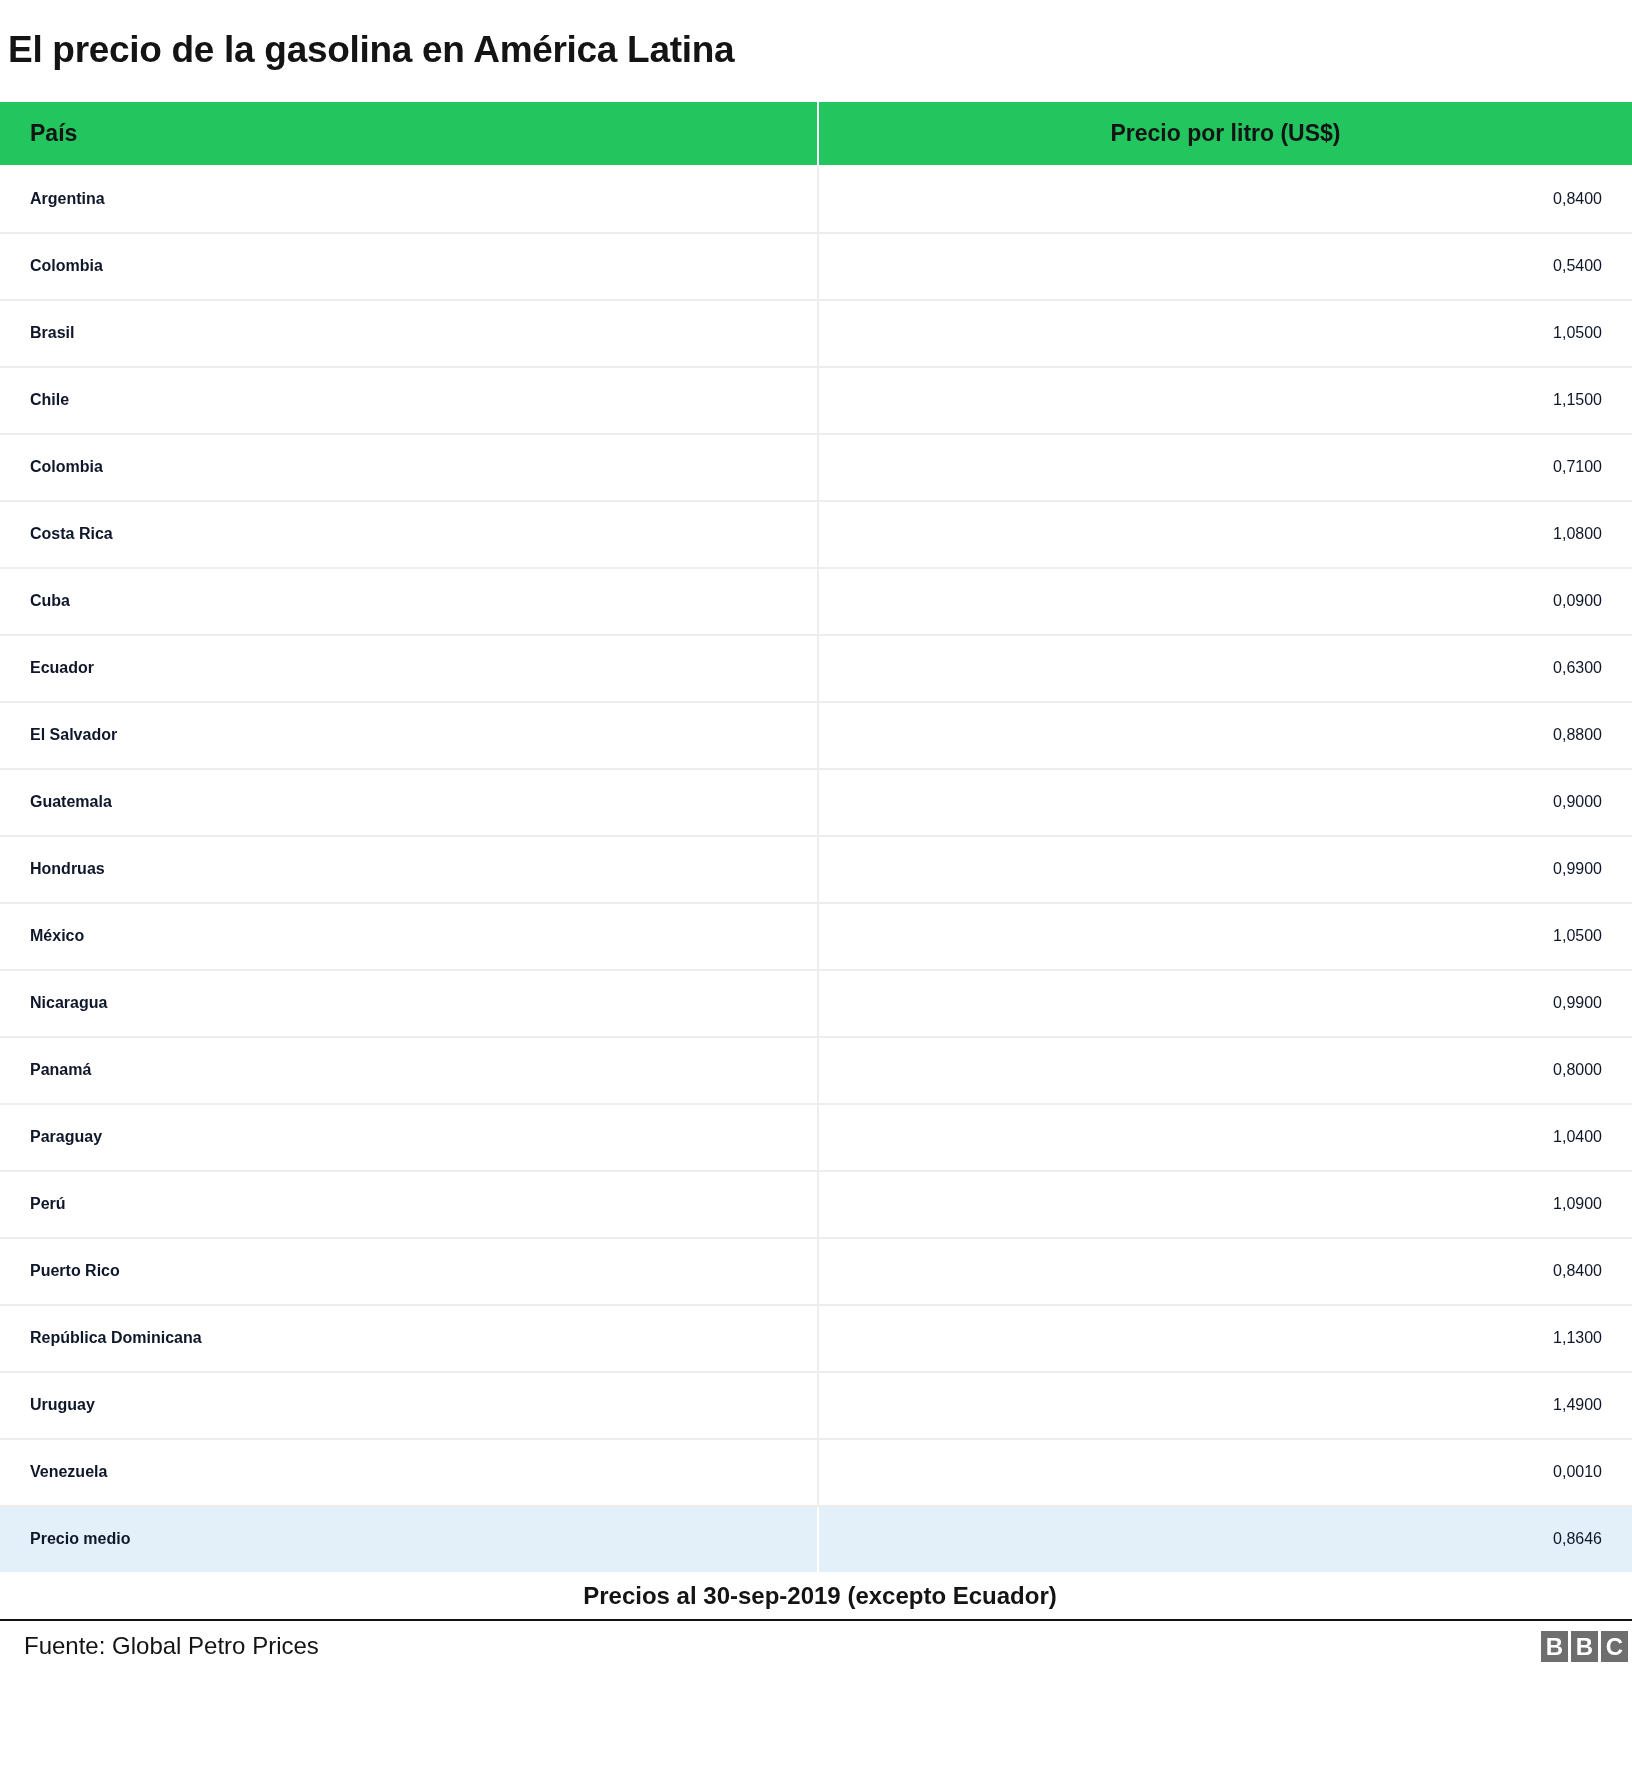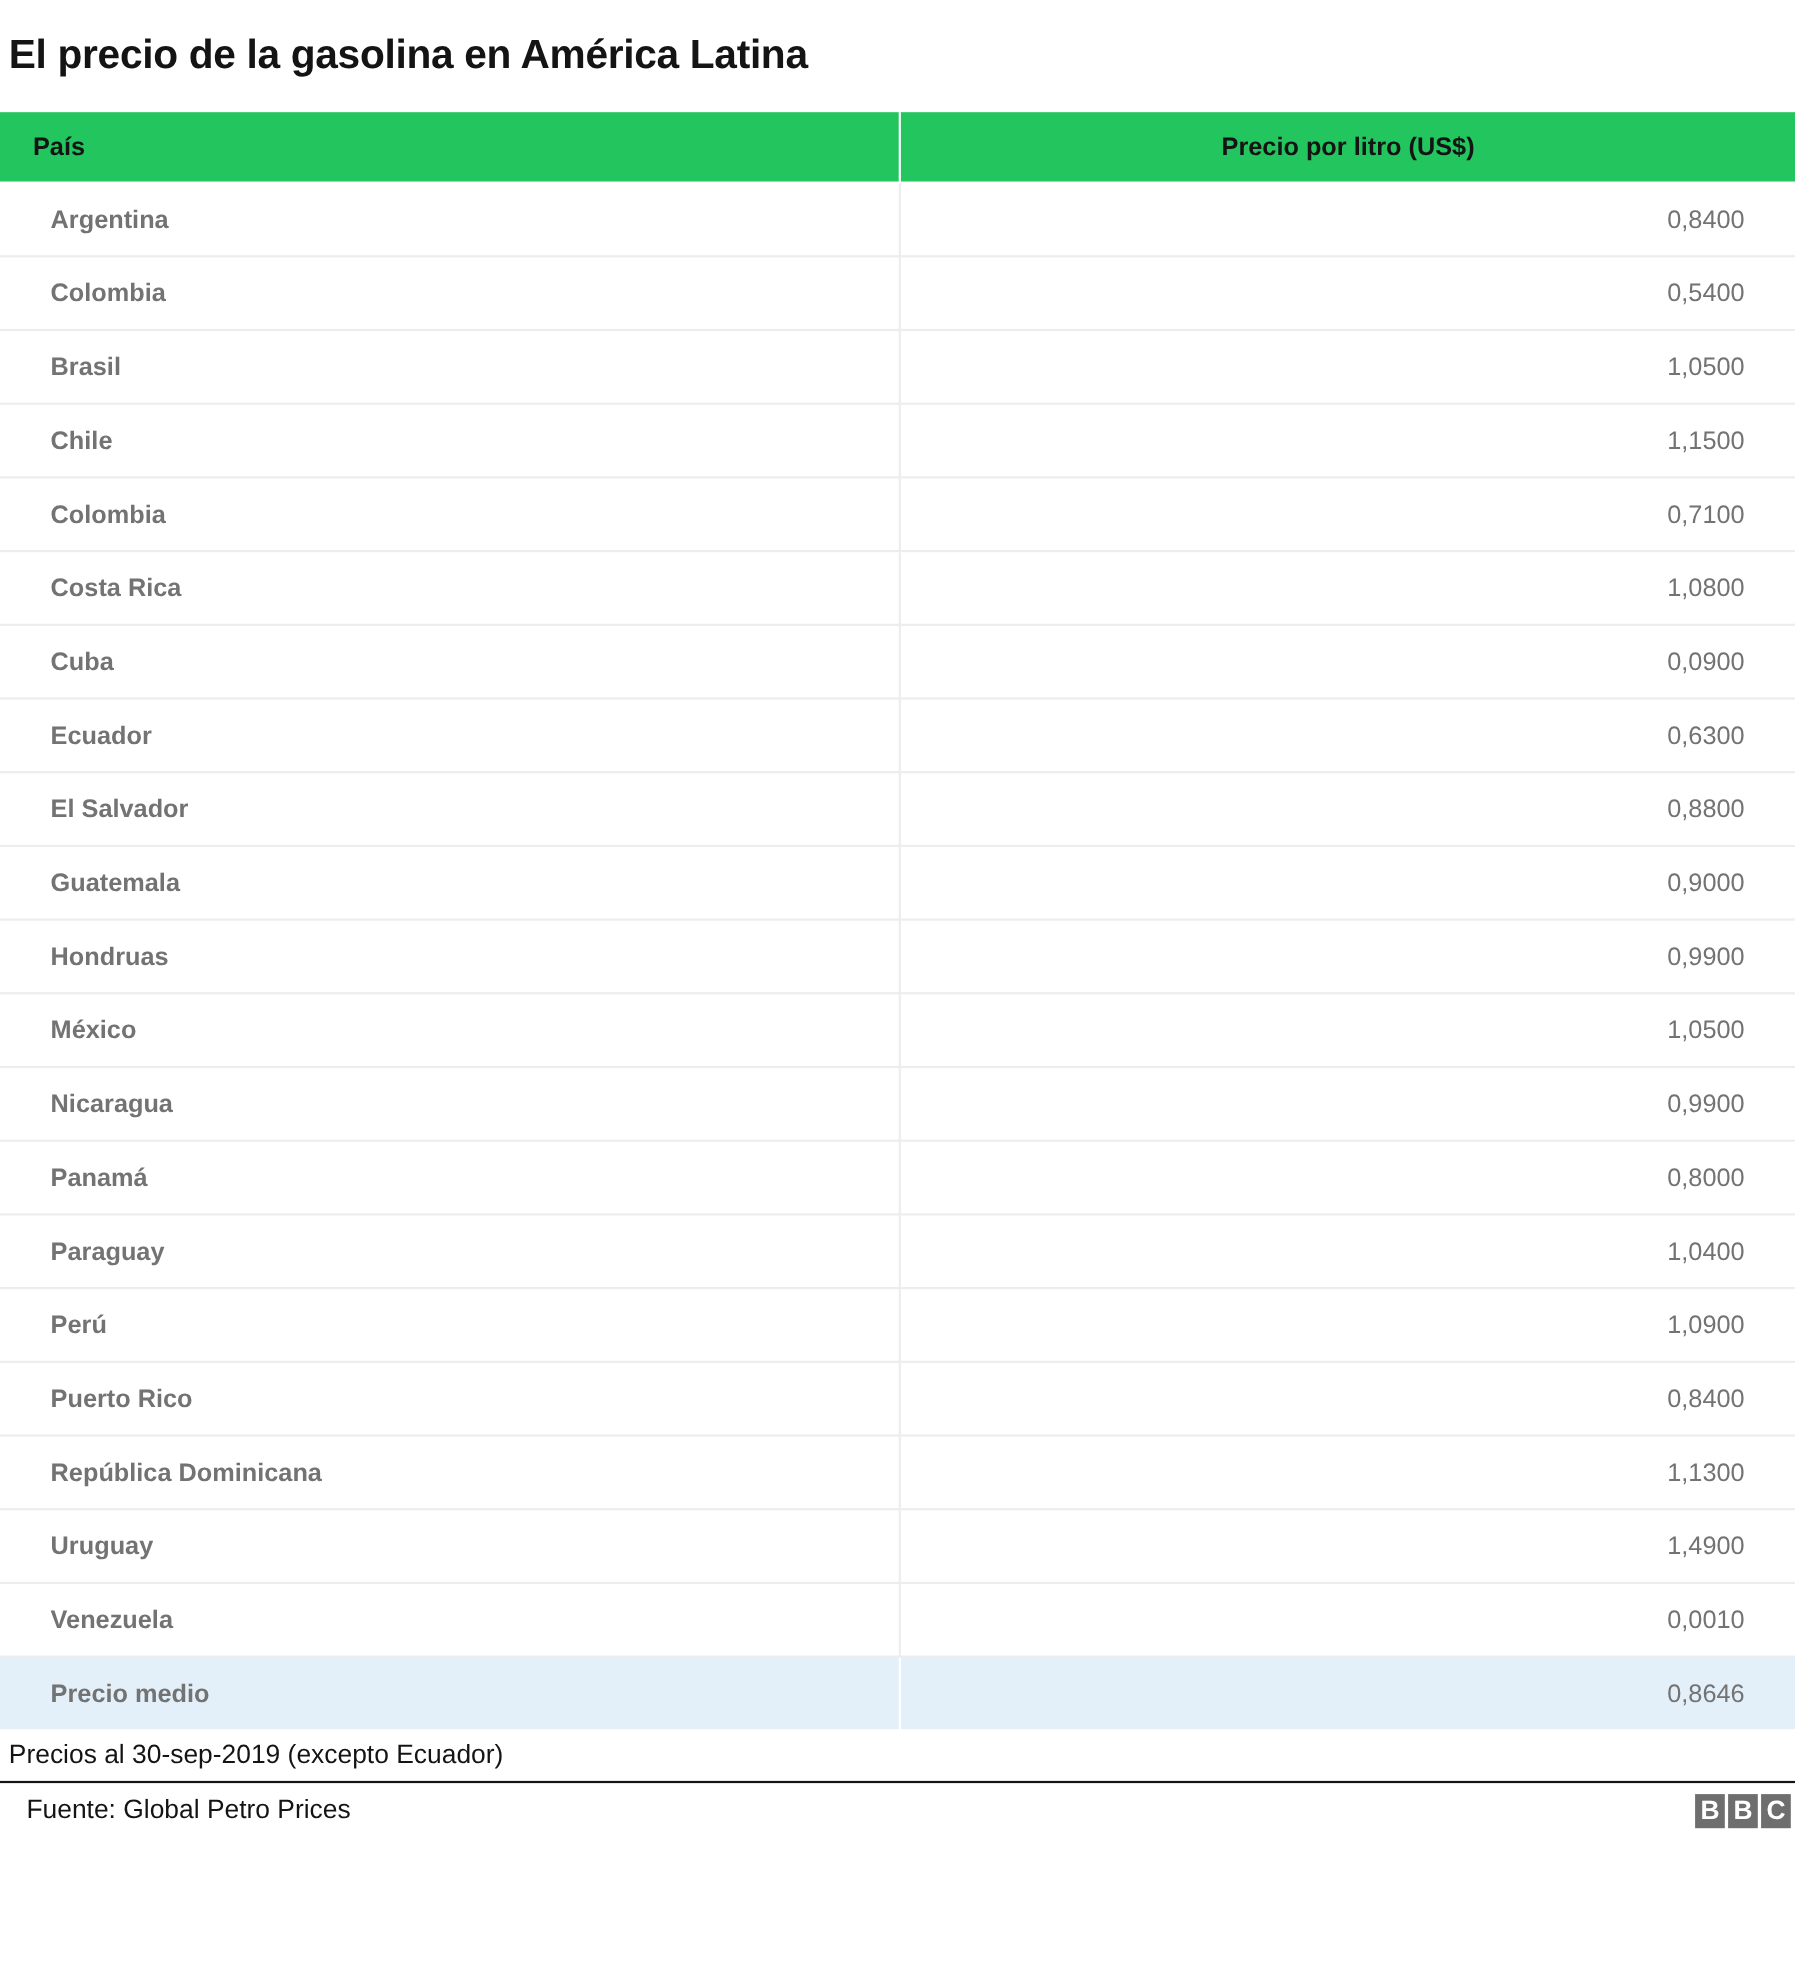--- a/index.html
+++ b/index.html
@@ -54,23 +54,23 @@
   }
   thead th.th-country {
     text-align: left;
     border-right: 2px solid #ffffff;
   }
   thead th.th-price {
   }
 
   tbody td {
     height: 65px;
-    font-size: 23px;
-    color: #737373;
-    padding: 0 46px;
+    font-size: 16px;
+    color: #0f172a;
+    padding: 0 30px;
     vertical-align: middle;
     border-bottom: 2px solid #ededed;
     background: #ffffff;
   }
   tbody td.cell-country {
     text-align: left;
     font-weight: bold;
     border-right: 2px solid #ededed;
   }
   tbody td.cell-price {
@@ -82,25 +82,26 @@
     background: #e3f0fa;
     border-bottom: 2px solid #ffffff;
   }
   tbody tr.summary-row td.cell-country {
     border-right: 2px solid #ffffff;
   }
 
   
   .footnote {
     font-size: 24px;
-    font-weight: normal;
+    font-weight: bold;
     color: #141414;
     line-height: 30px;
     padding: 7px 0 8px 8px;
     white-space: nowrap;
+    text-align: center;
   }
   .rule {
     height: 2px;
     background: #141414;
     width: 1632px;
   }
   .source-bar {
     display: flex;
     align-items: center;
     justify-content: space-between;

